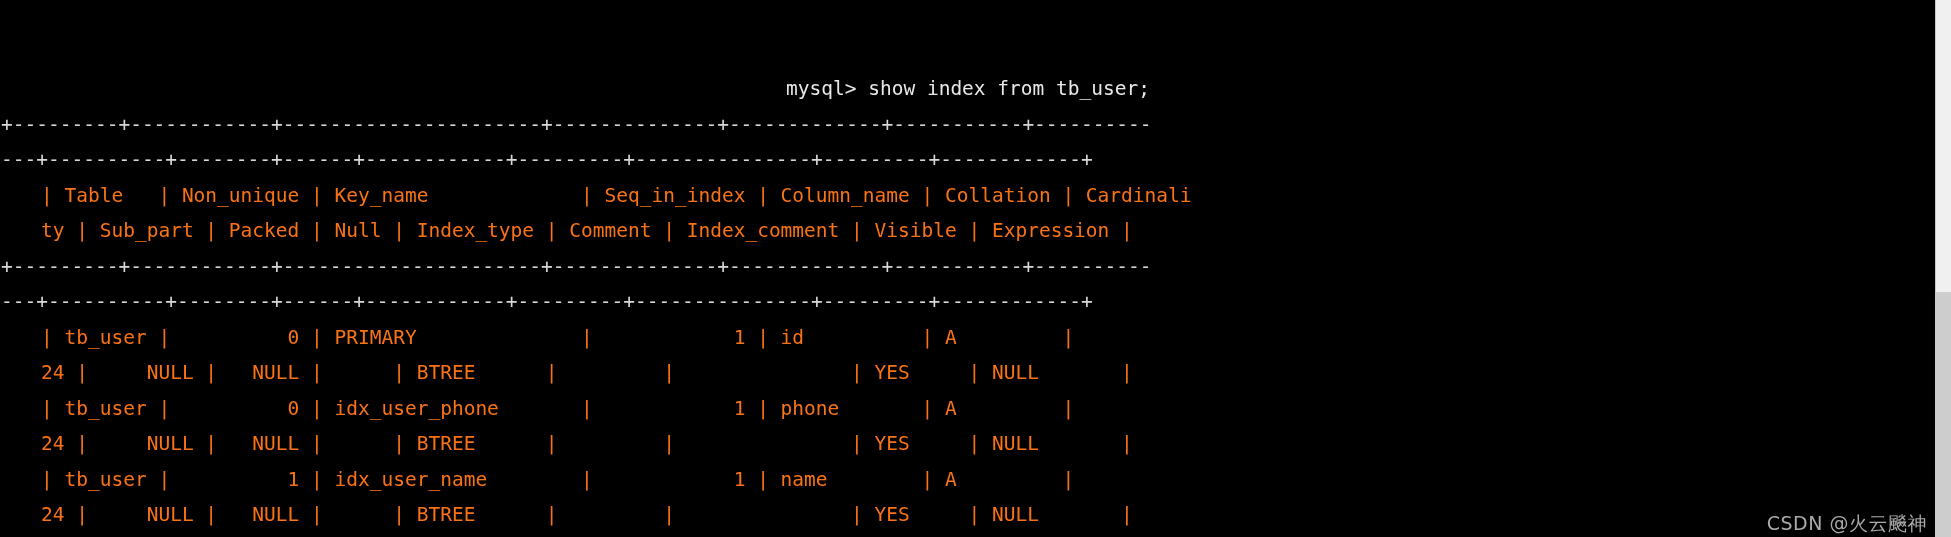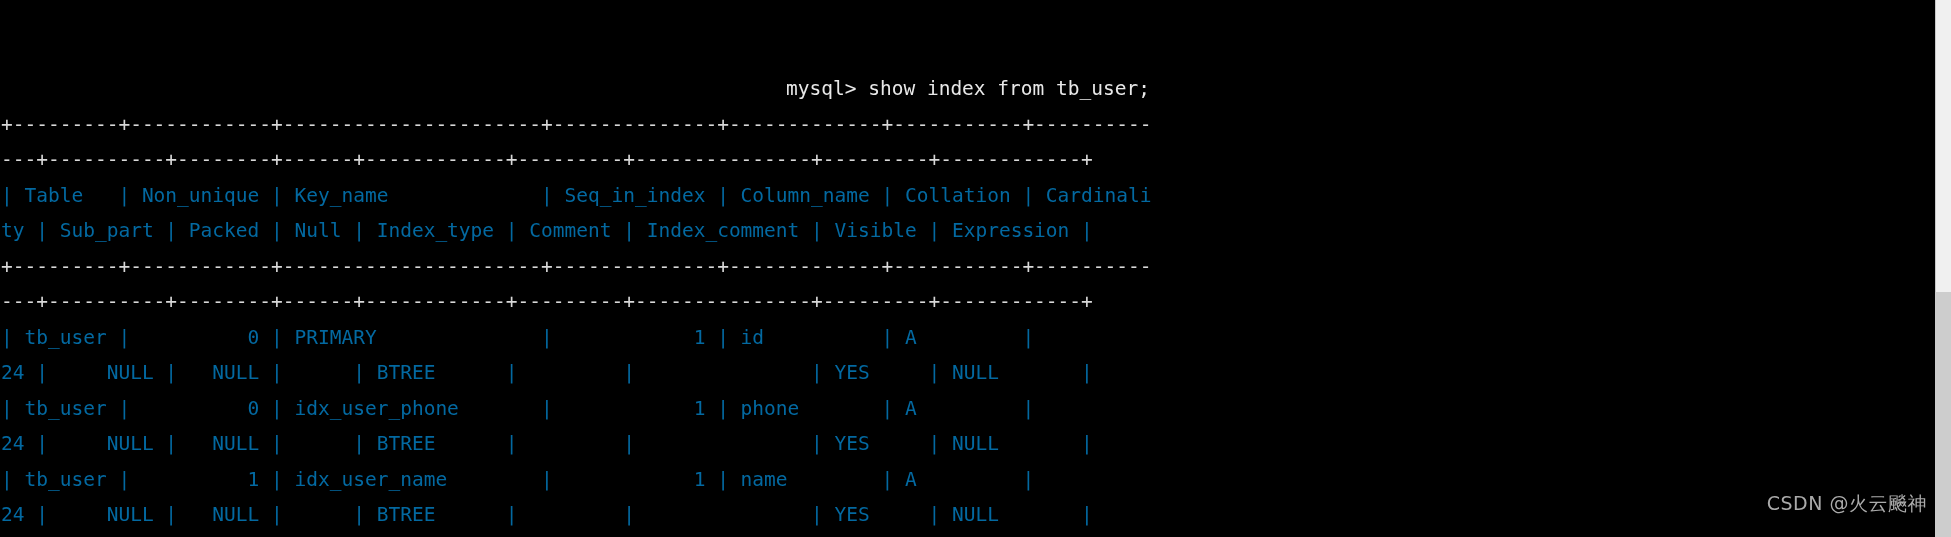--- a/index.html
+++ b/index.html
@@ -37,21 +37,22 @@
     font-family: "DejaVu Sans Mono", "Liberation Mono", monospace;
   }
   .rule {
     color: #d8d8d8;
   }
   .prompt-line {
     color: #e8e8e8;
     text-align: center;
   }
   .result-line {
-    color: #0369a1;
+    color: #f97316;
+    padding-left: 40px;
   }
   
   #scrollbar-track {
     position: absolute;
     right: 0;
     top: 0;
     width: 16px;
     height: 537px;
     background: #f0f0f0;
     border-left: 1px solid #c8c8c8;
@@ -62,21 +63,21 @@
     right: 0;
     top: 292px;
     width: 16px;
     height: 245px;
     background: #cdcdcd;
     box-sizing: border-box;
   }
   #watermark {
     position: absolute;
     right: 24px;
-    bottom: 20px;
+    bottom: 0;
     color: #b9b9b9;
     font-family: "DejaVu Sans", "Liberation Sans", sans-serif;
     font-size: 19px;
     letter-spacing: 0.5px;
     opacity: 0.92;
     pointer-events: none;
   }
 </style>
 </head>
 <body>

